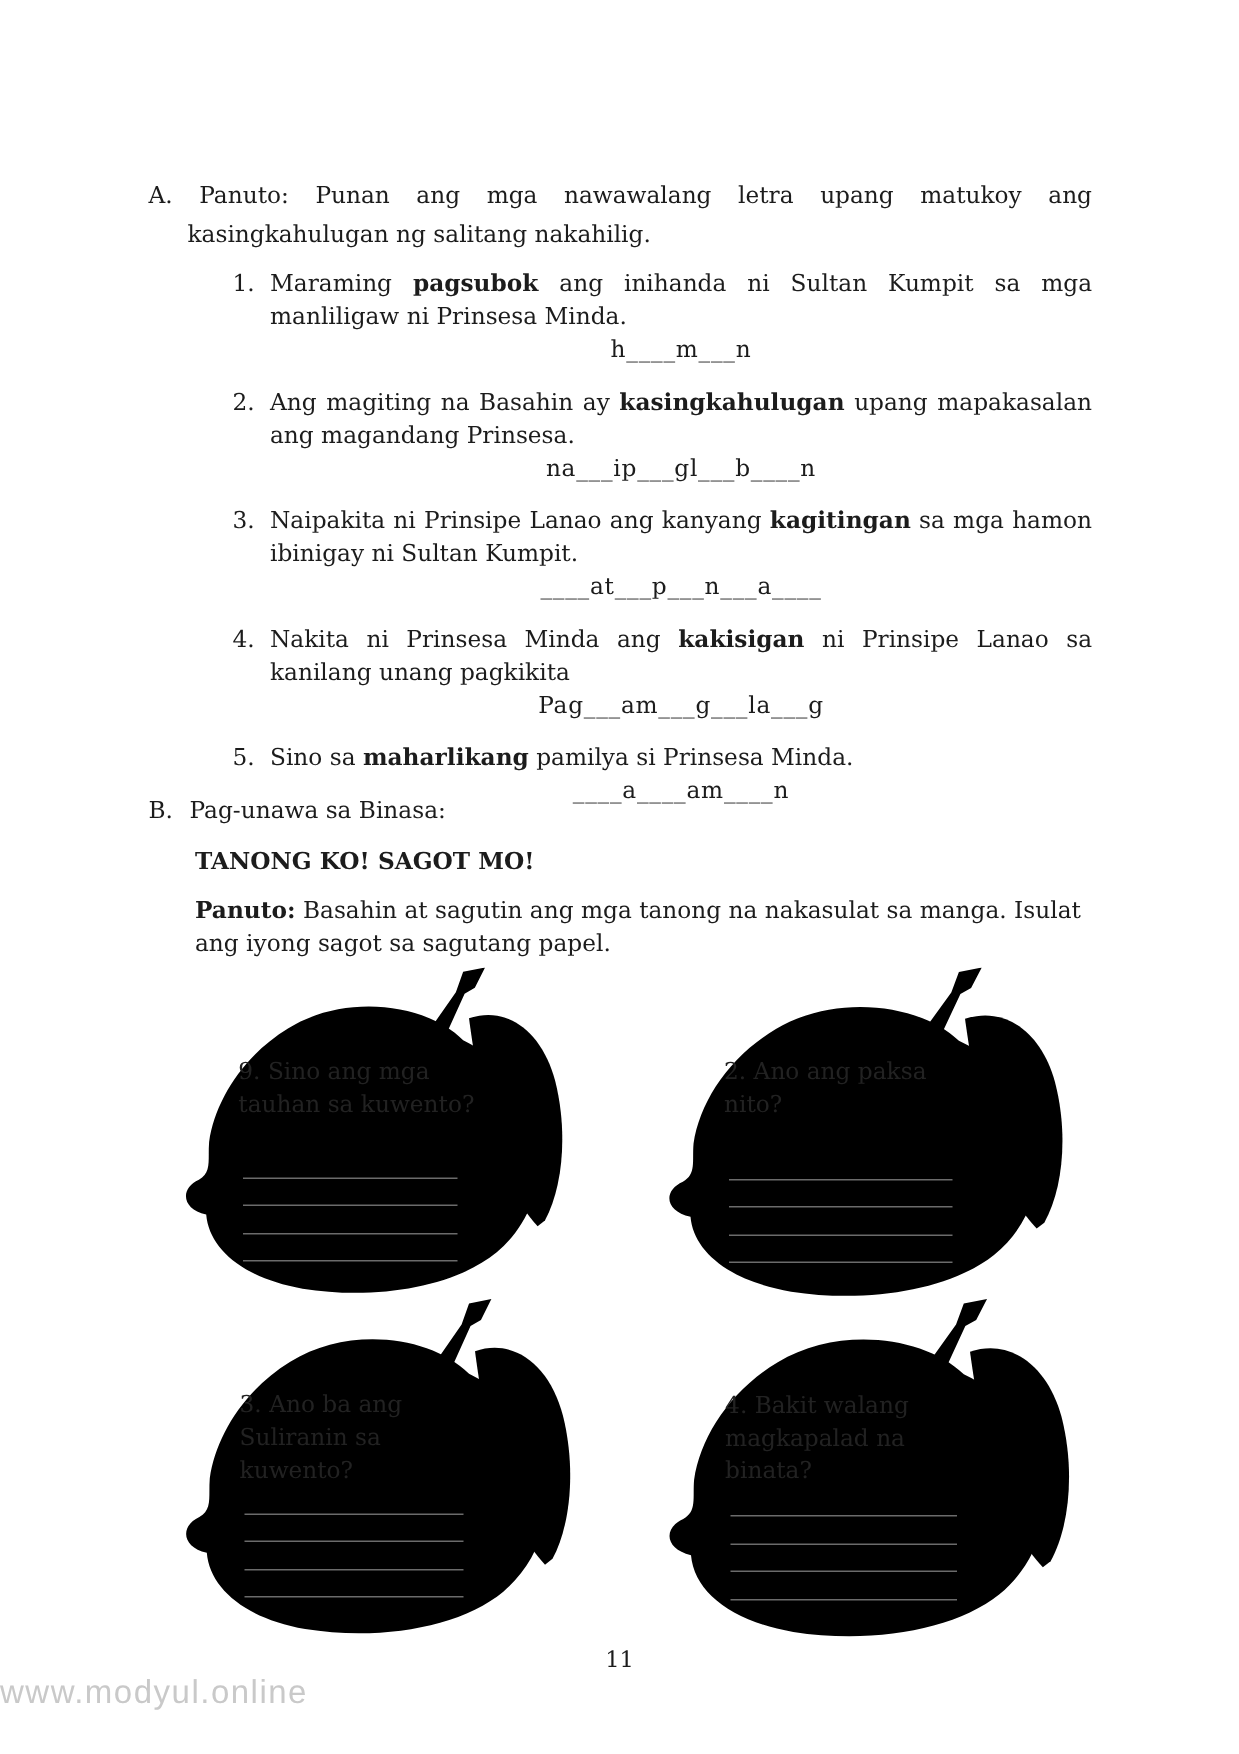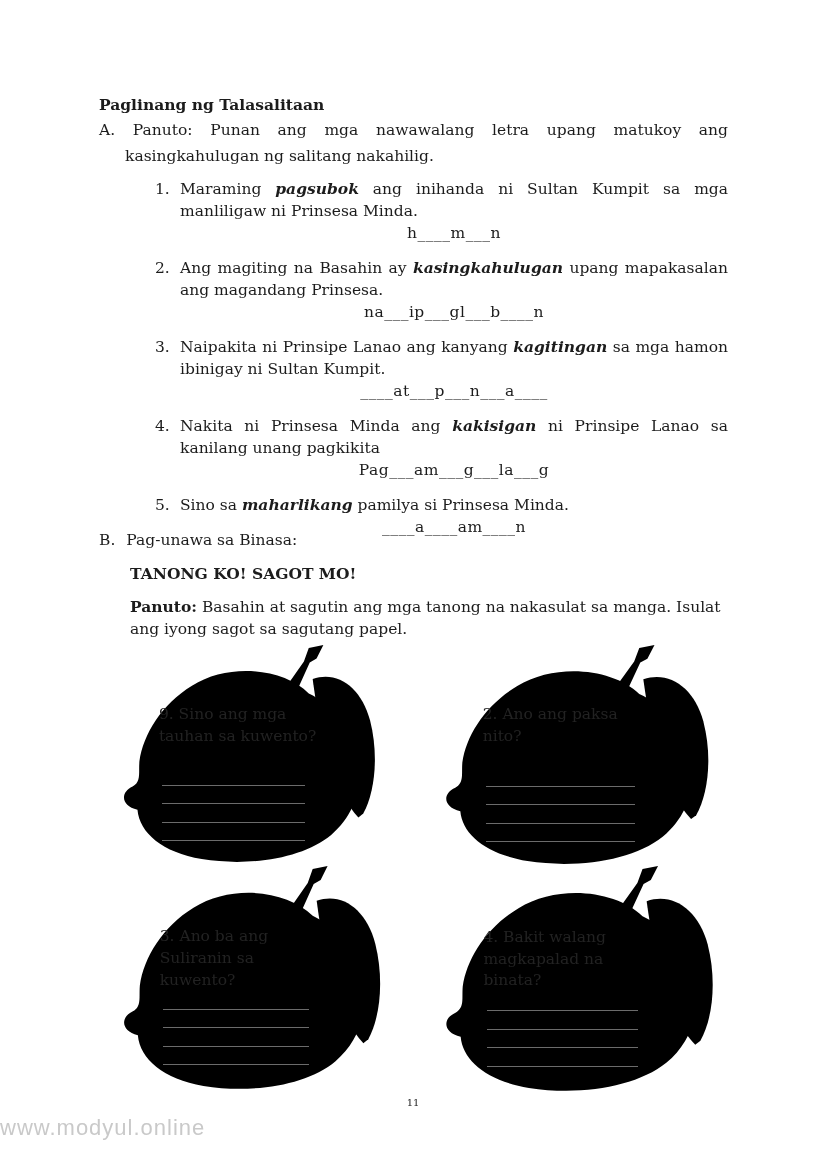--- a/index.html
+++ b/index.html
@@ -7,33 +7,33 @@
     position:relative;width:826px;height:1169px;background:#ffffff;
     font-family:"DejaVu Serif","Liberation Serif",serif;
     font-size:15.5px;color:#1c1c1c;overflow:hidden;
   }
   .doc-title{position:absolute;left:99px;top:95px;font-weight:bold;}
   .a-line1{position:absolute;left:99px;top:121px;width:629px;text-align:justify;text-align-last:justify;}
   .a-line2{position:absolute;left:125px;top:147px;}
   .items{position:absolute;left:99px;top:178px;width:629px;}
   .item{position:relative;padding-left:81px;text-align:justify;line-height:22px;margin-bottom:8px;}
   .item-num{position:absolute;left:56px;top:0;}
-  .kw{font-weight:bold;font-style:italic;margin-top:24px;}
+  .kw{font-weight:bold;margin-top:24px;}
   .answer{text-align:center;line-height:21px;margin:1px 0 13px 0;letter-spacing:.5px;}
   .b-heading{position:absolute;left:99px;top:531px;}
   .b-label{display:inline-block;margin-right:11px;}
   .tanong{position:absolute;left:130px;top:564px;font-weight:bold;}
   .panuto-b{position:absolute;left:130px;top:596px;width:594px;line-height:21.5px;}
   .panuto-label{font-weight:bold;}
   .mango-cell{position:absolute;}
   .mango-svg{position:absolute;left:0;top:0;width:100%;height:100%;}
   .q-text{position:absolute;left:14%;top:27%;line-height:1.4;color:#222;}
   .q-lines{position:absolute;left:15%;top:56%;width:49%;}
   .q-line{height:17.5px;border-bottom:1px solid #6b6b6b;}
-  .page-num{position:absolute;left:0;top:1097px;width:100%;text-align:center;font-size:10px;}
+  .page-num{position:absolute;left:0;top:1097px;width:100%;text-align:center;font-size:15px;}
   .watermark{
     position:absolute;left:0;top:1115px;width:100%;text-align:left;
     font-family:"Liberation Sans","DejaVu Sans",sans-serif;
     font-size:22px;color:#c9c9c9;letter-spacing:1px;
   }
 </style>
 </head>
 <body>
 
 <div class="page">
@@ -42,21 +42,20 @@
     <defs>
       <g id="mango-shape">
         <path d="M 196 50 C 170 24, 114 18, 76 42 C 45 61, 26 92, 22 120 C 21 132, 24 141, 15 146 C 2 152, 3 166, 20 170 C 22 194, 46 214, 86 221 C 136 229, 190 220, 219 196 C 246 173, 254 138, 244 106 C 237 81, 219 61, 196 50 Z"></path>
         <path d="M 166 53 L 191 17 L 196 3 L 211 0 L 204 14 L 197 18 L 179 58"></path>
         <path d="M 200 35 C 226 26, 250 44, 259 78 C 268 114, 264 152, 252 174 L 247 178 C 232 162, 216 130, 210 98 C 205 70, 202 50, 200 35 Z"></path>
         <path d="M 205 44 C 220 75, 238 130, 248 168"></path>
       </g>
     </defs>
   </svg>
 
-  <div class="doc-title">Paglinang ng Talasalitaan</div>
 
   <div class="a-line1">A. Panuto: Punan ang mga nawawalang letra upang matukoy ang</div>
   <div class="a-line2">kasingkahulugan ng salitang nakahilig.</div>
 
   <div class="items">
     <div class="item">
       <span class="item-num">1.</span><span>Maraming </span><span class="kw">pagsubok</span><span> ang inihanda ni Sultan Kumpit sa mga manliligaw ni Prinsesa Minda.</span>
       <div class="answer">h____m___n</div>
     </div>
     <div class="item">

